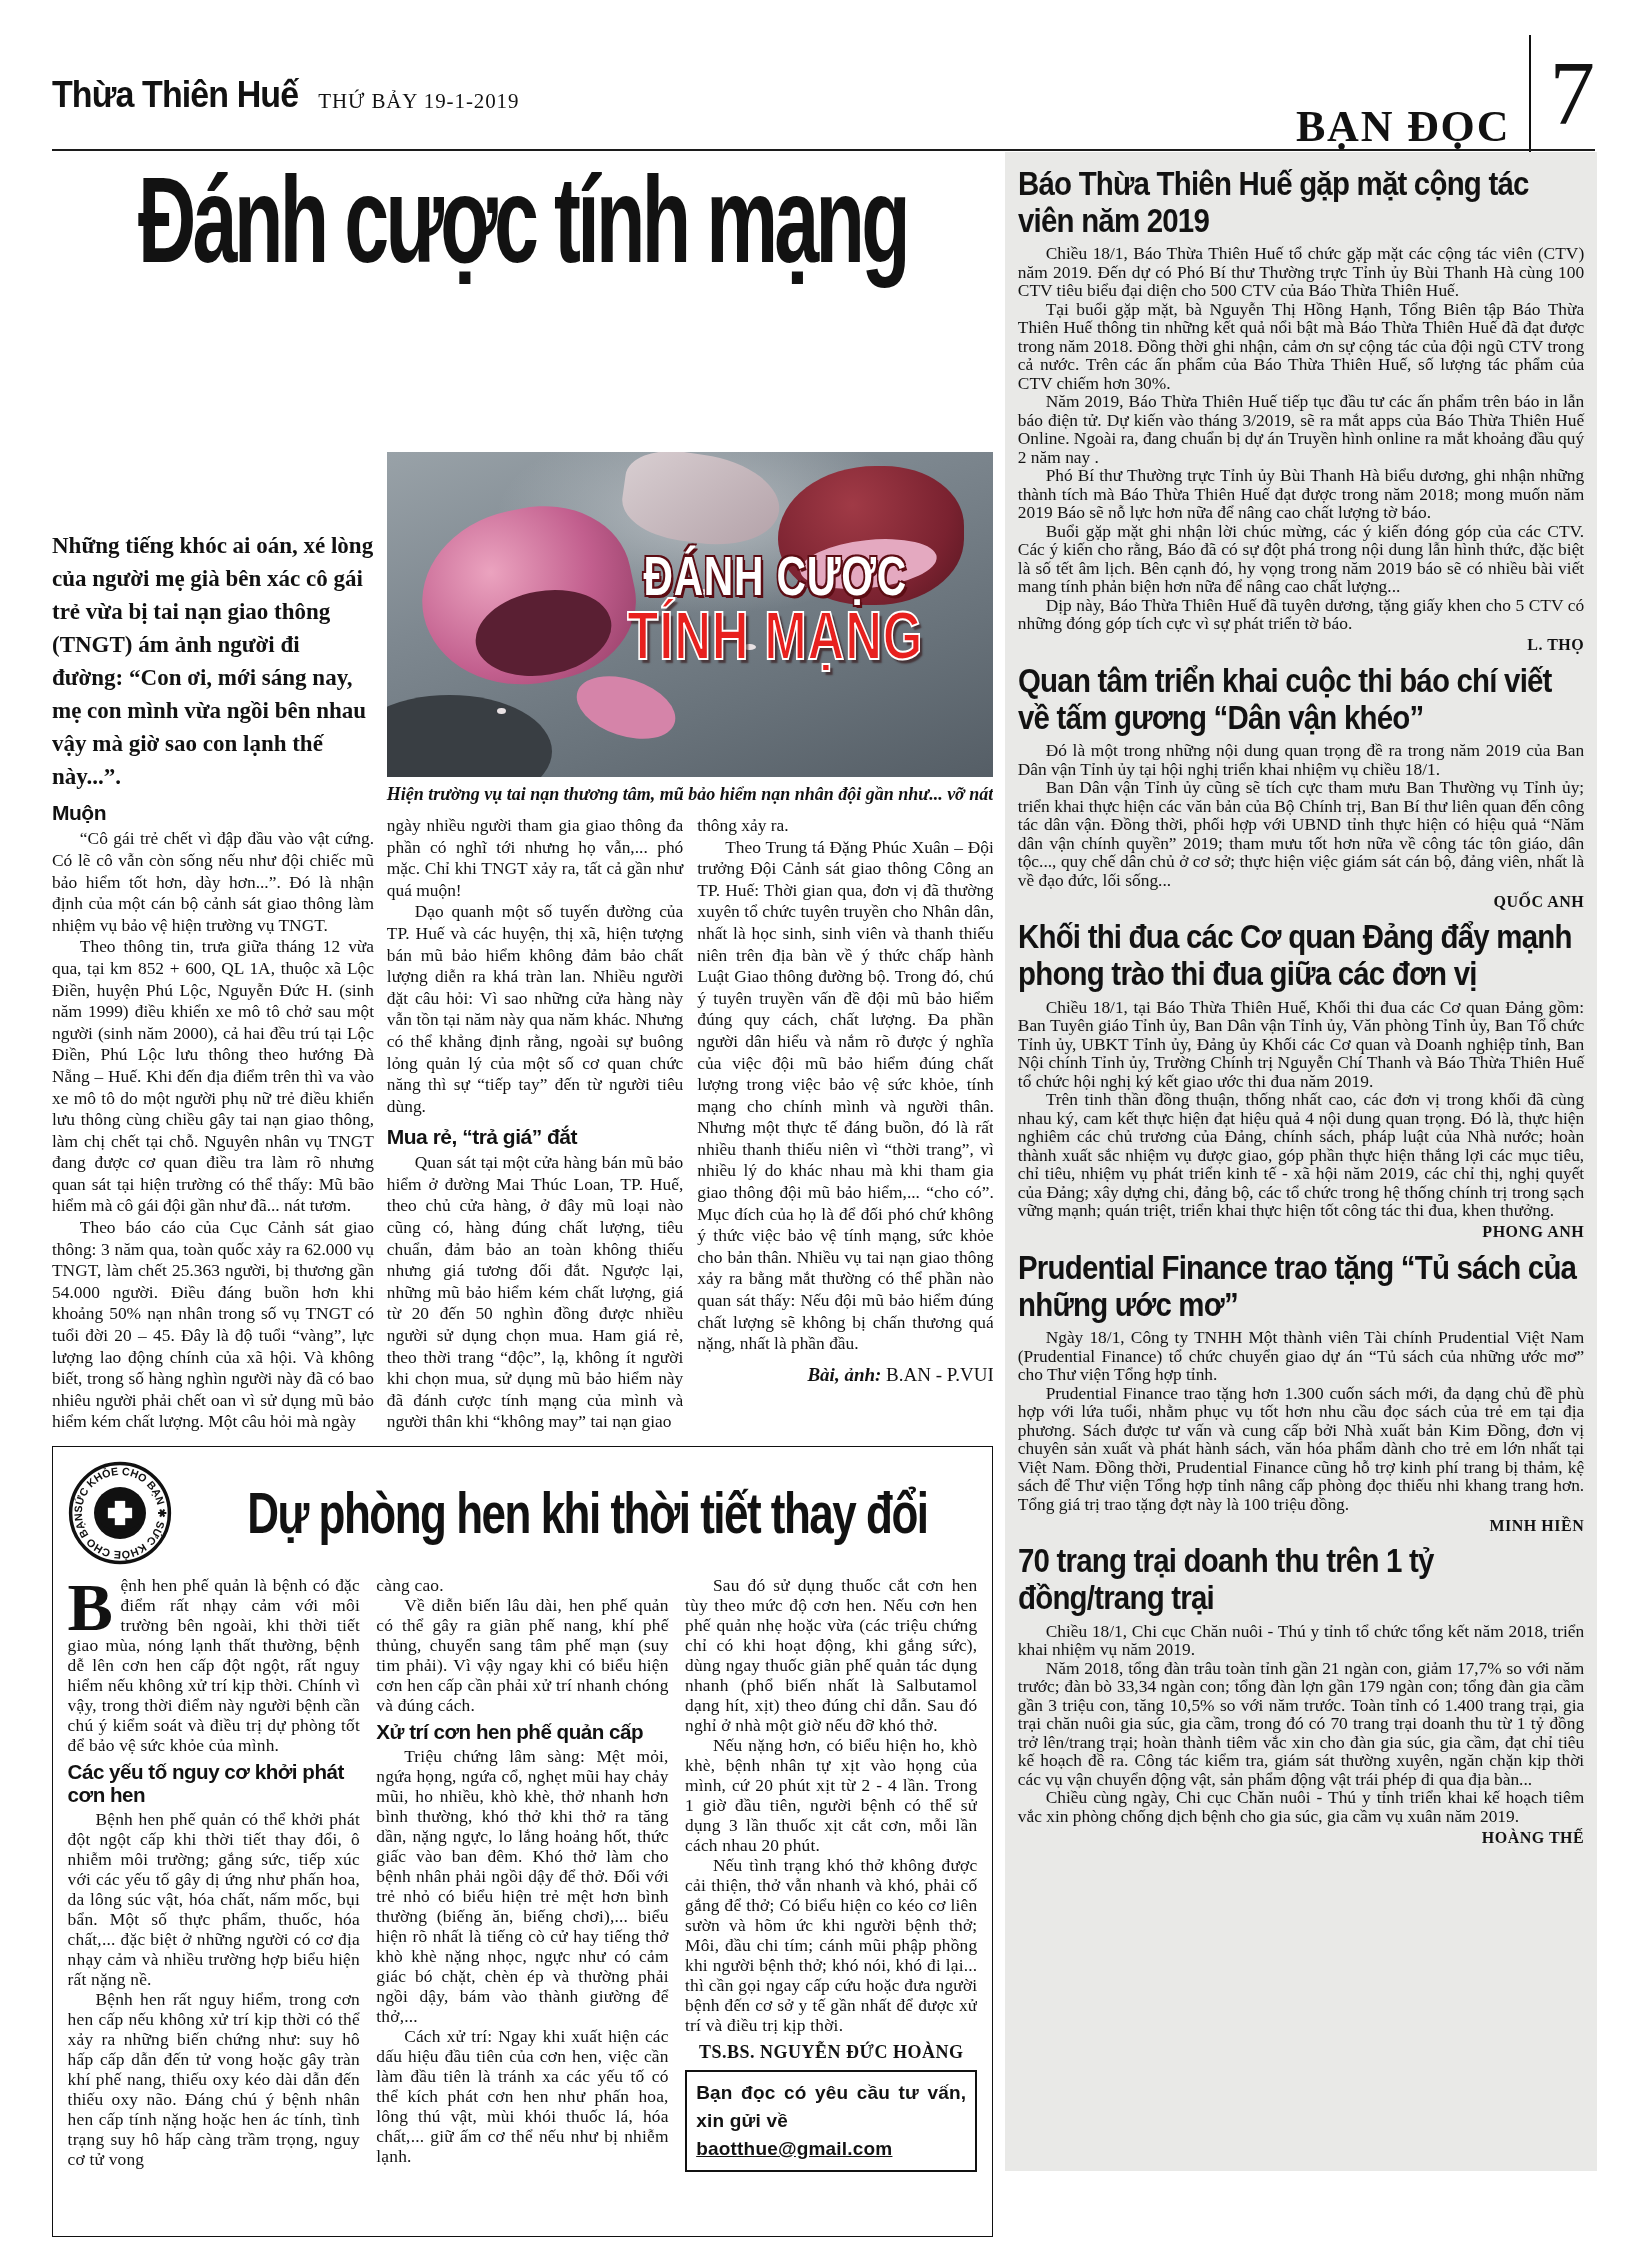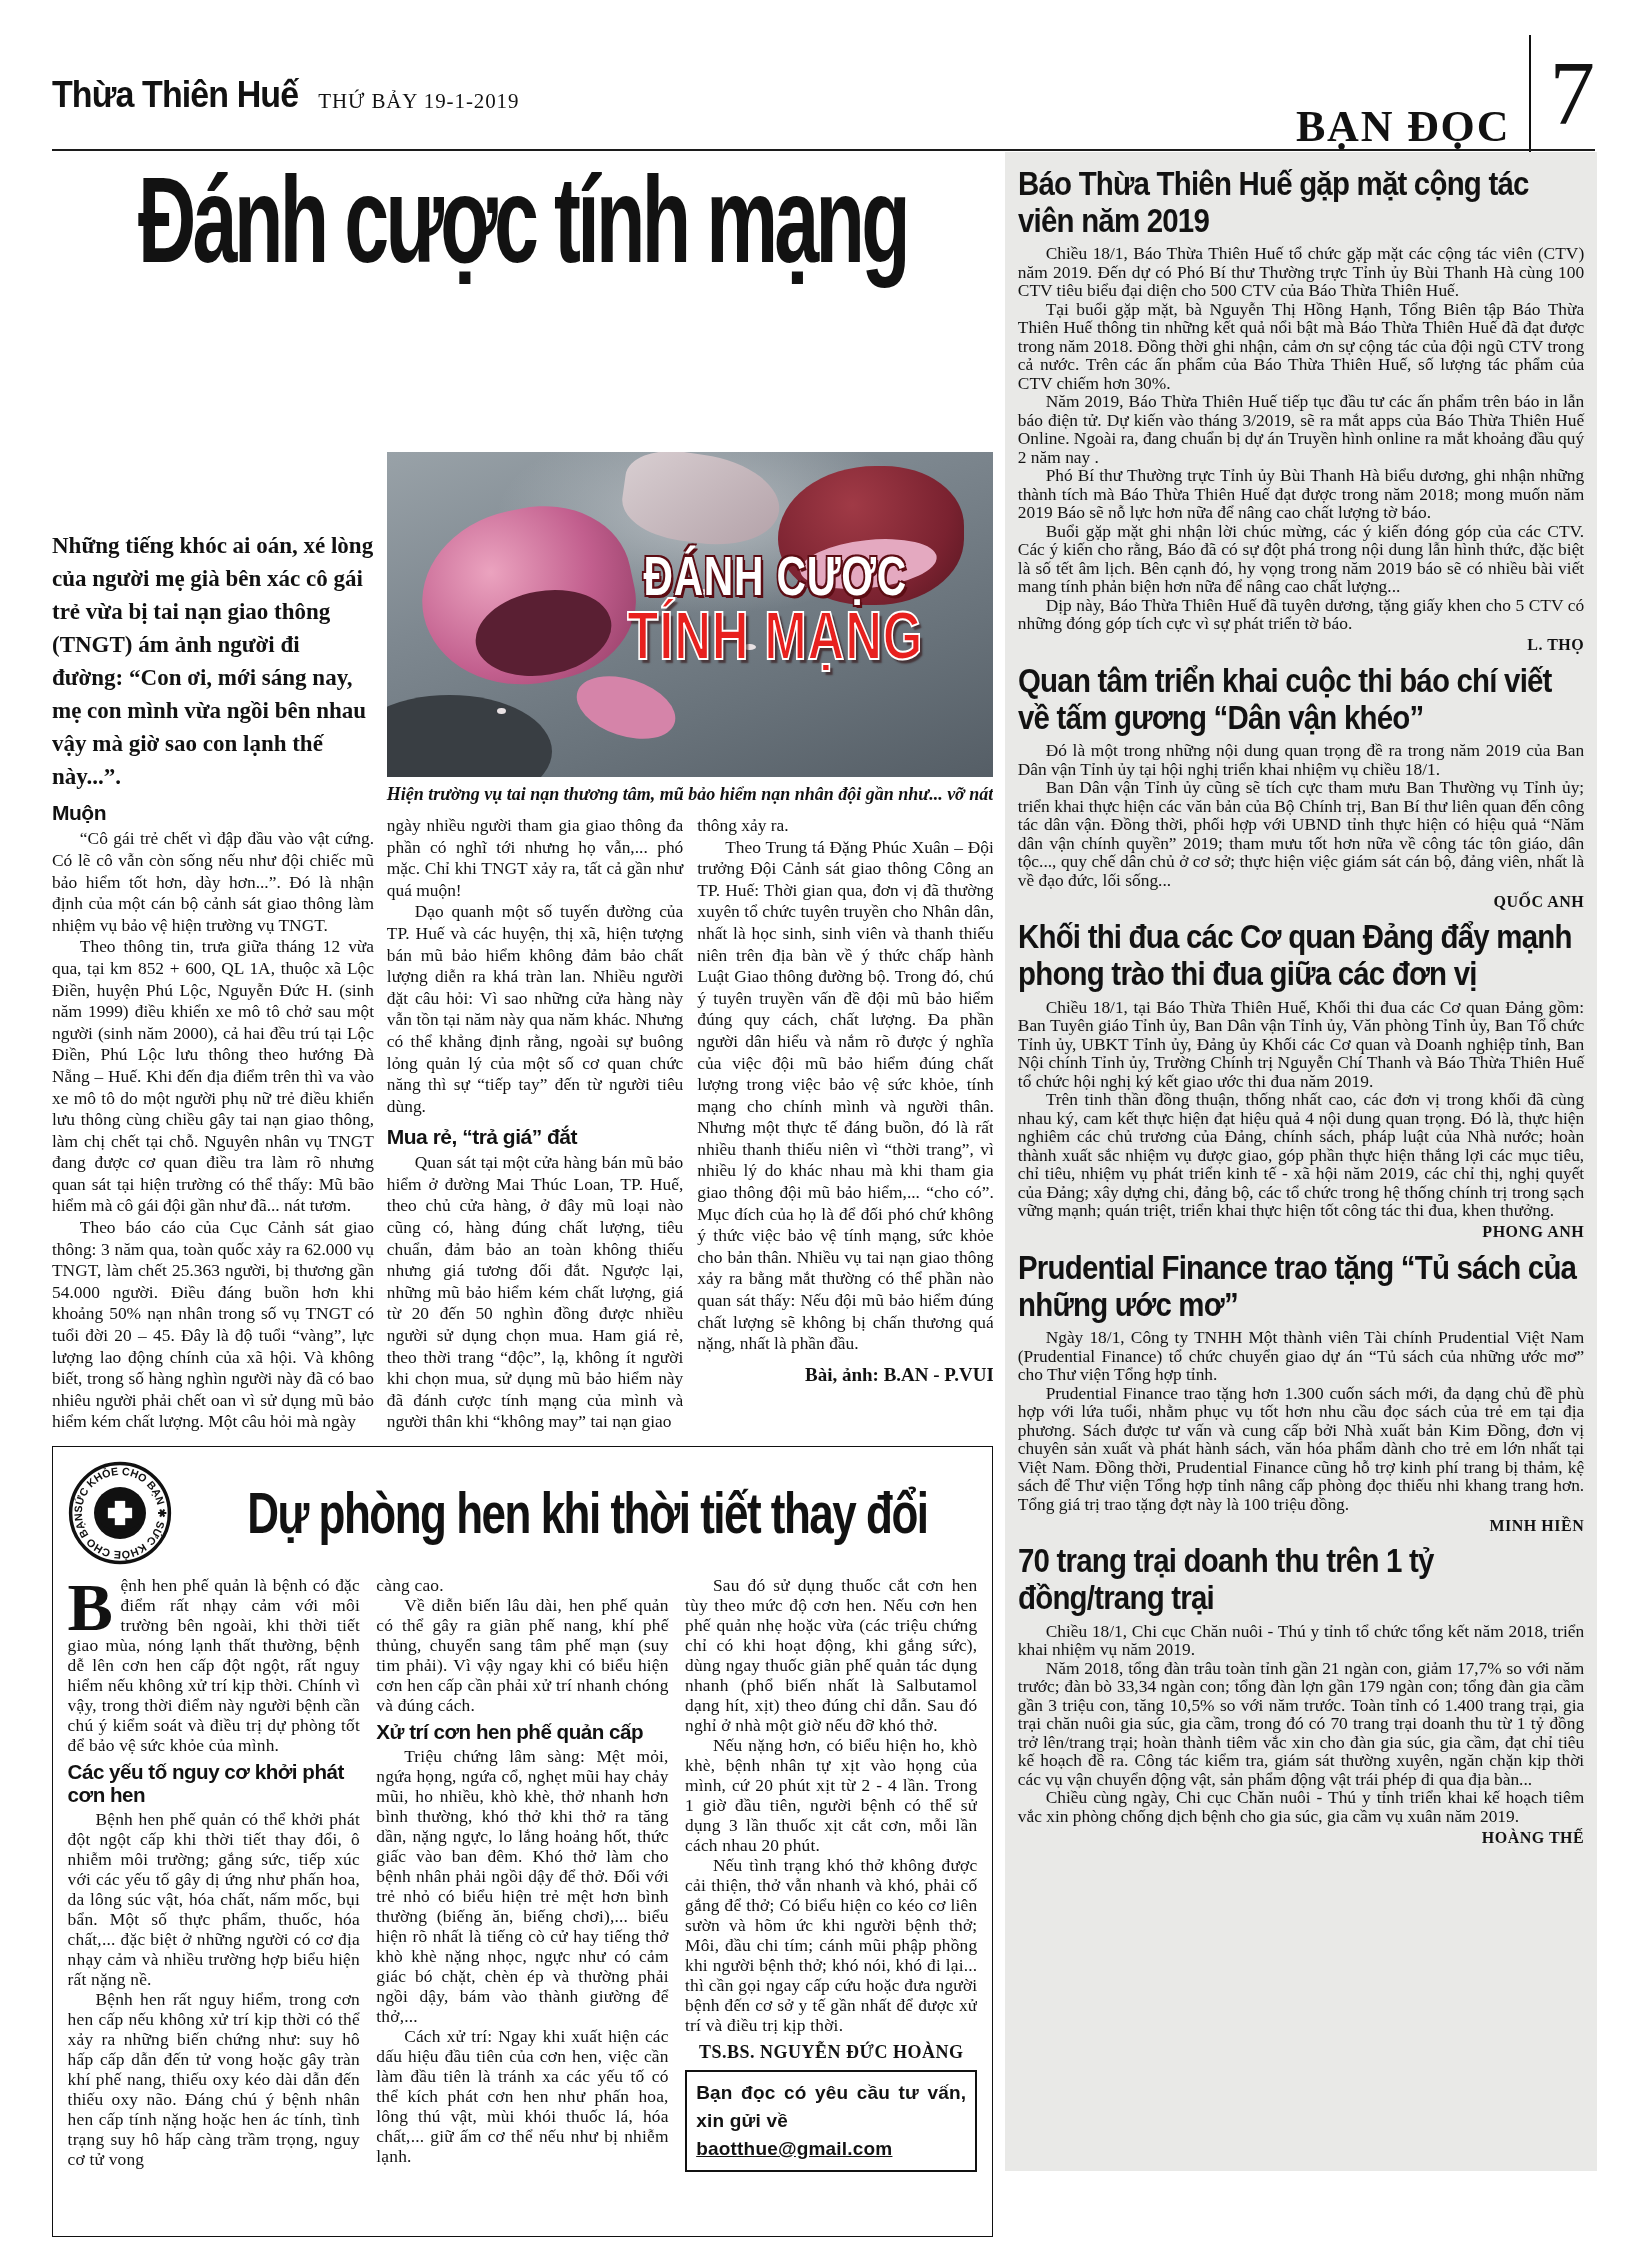--- a/index.html
+++ b/index.html
@@ -27,22 +27,22 @@
   .m-items{font-size:17.4px;line-height:21.6px;text-align:justify;}
   .it{margin:0;}
   .it-p{text-indent:1.6em;}
   .it-pc{text-indent:0;}
   .m-items .it-sub, .mcol1 .it-sub{font-family:"Liberation Sans",sans-serif;font-weight:700;
      font-size:21px;line-height:24px;margin:7.3px 0 3.7px;text-indent:0;letter-spacing:-0.5px;text-align:left;}
   .subarea{width:607px;flex:0 0 auto;display:flex;flex-direction:column;}
   .cols23{display:flex;gap:14px;flex:1;overflow:hidden;}
   .mcol{flex:1;}
   .byline{text-align:right;margin-top:9.1px;font-size:19px;}
-  .by-pre{font-weight:bold;}
-  .by-name{font-weight:bold;}
+  .by-pre{font-style:italic;font-weight:bold;}
+  .by-name{font-weight:normal;}
   
   .photo{position:relative;width:607px;height:325px;overflow:hidden;
          background:linear-gradient(160deg,#99a2a8 0%,#7e8890 35%,#68727a 70%,#555e66 100%);}
   .ph-light{position:absolute;left:18%;top:-10%;width:70%;height:60%;border-radius:50%;
             background:radial-gradient(closest-side,rgba(222,226,228,.55),rgba(222,226,228,0));}
   .hm{position:absolute;}
   .hm1{left:35px;top:57px;width:212px;height:175px;border-radius:52% 48% 45% 55%;
        background:radial-gradient(circle at 35% 32%,#eba3bf,#c25f8e 55%,#8f3a62);transform:rotate(-12deg);}
   .hm1b{left:88px;top:139px;width:137px;height:84px;border-radius:50%;background:#5a1f33;transform:rotate(-10deg);}
   .hm2{left:391px;top:14.6px;width:186px;height:139px;border-radius:55% 45% 50% 50%;

